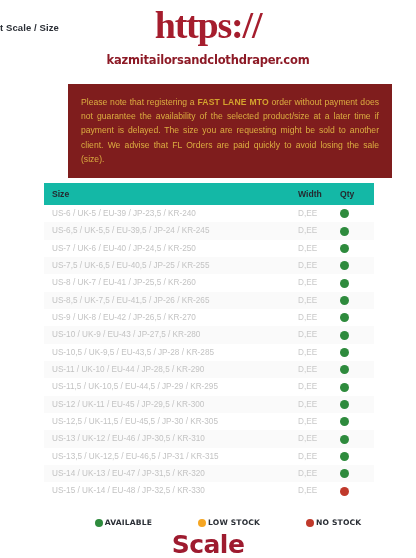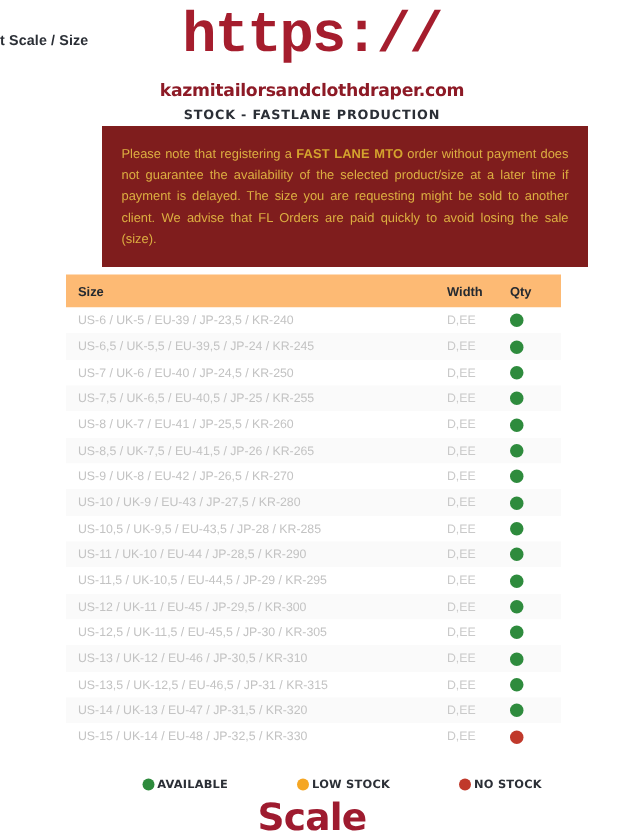--- a/index.html
+++ b/index.html
@@ -31,21 +31,21 @@
   .brand {
     padding-top: 4px;
     text-align: center;
   }
   .brand-logo {
     font-size: 38px;
     line-height: 42px;
     font-weight: bold;
     color: #a51d2d;
     letter-spacing: -1.2px;
-    font-family: Liberation Mono, monospace;
+    font-family: Liberation Serif, serif;
   }
   .brand-domain {
     margin-top: 7px;
     font-size: 11.5px;
     font-weight: bold;
     color: #8d1a26;
     letter-spacing: -0.2px;
     font-family: "DejaVu Sans", sans-serif;
   }
   .brand-sub {
@@ -84,21 +84,21 @@
     top: 183px;
     left: 44px;
     width: 330px;
   }
   table.size-table {
     width: 100%;
     border-collapse: collapse;
     font-size: 8.2px;
   }
   table.size-table thead th {
-    background: #fdba74;
+    background: #14b8a6;
     color: #252a30;
     font-weight: bold;
     font-size: 8.6px;
     text-align: left;
     padding: 6px 0 6px 8px;
     white-space: nowrap;
   }
   table.size-table thead th.col-width {
     text-align: left;
     padding-left: 0;
@@ -179,21 +179,20 @@
   }
 </style>
 </head>
 <body>
 
 <div class="top-label">t Scale / Size</div>
 
 <div class="brand">
   <div class="brand-logo">https://</div>
   <div class="brand-domain">kazmitailorsandclothdraper.com</div>
-  <div class="brand-sub">STOCK - FASTLANE PRODUCTION</div>
 </div>
 
 <div class="notice">
   <span>Please note that registering a </span><b>FAST LANE MTO</b><span> order without payment does not guarantee the availability of the selected product/size at a later time if payment is delayed. The size you are requesting might be sold to another client. We advise that FL Orders are paid quickly to avoid losing the sale (size).</span>
 </div>
 
 <div class="table-wrap">
   <table class="size-table">
     <thead>
       <tr>

